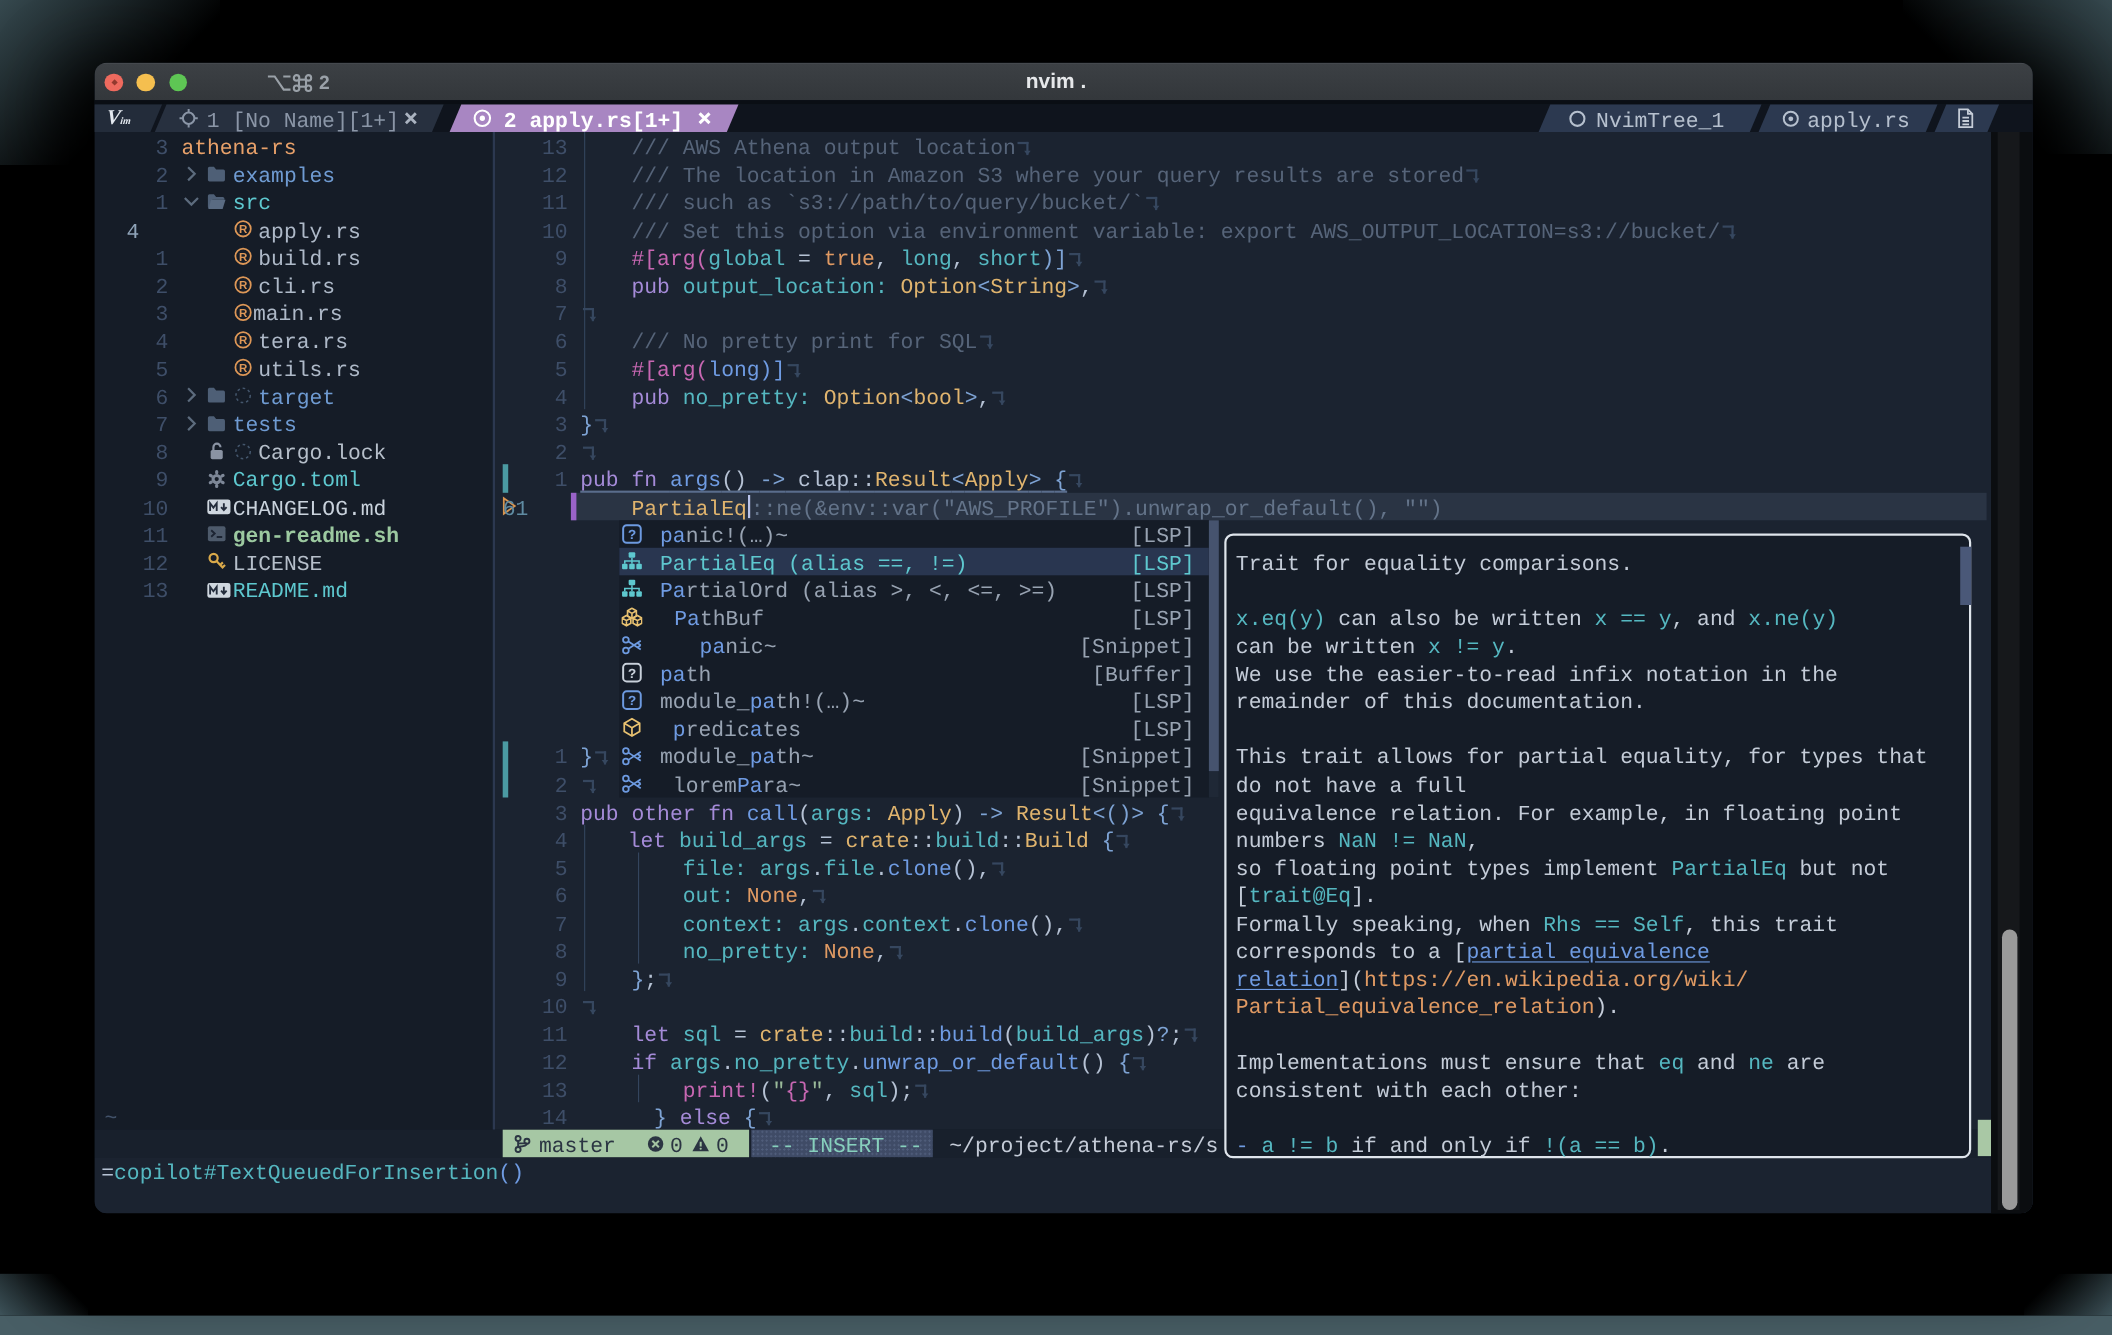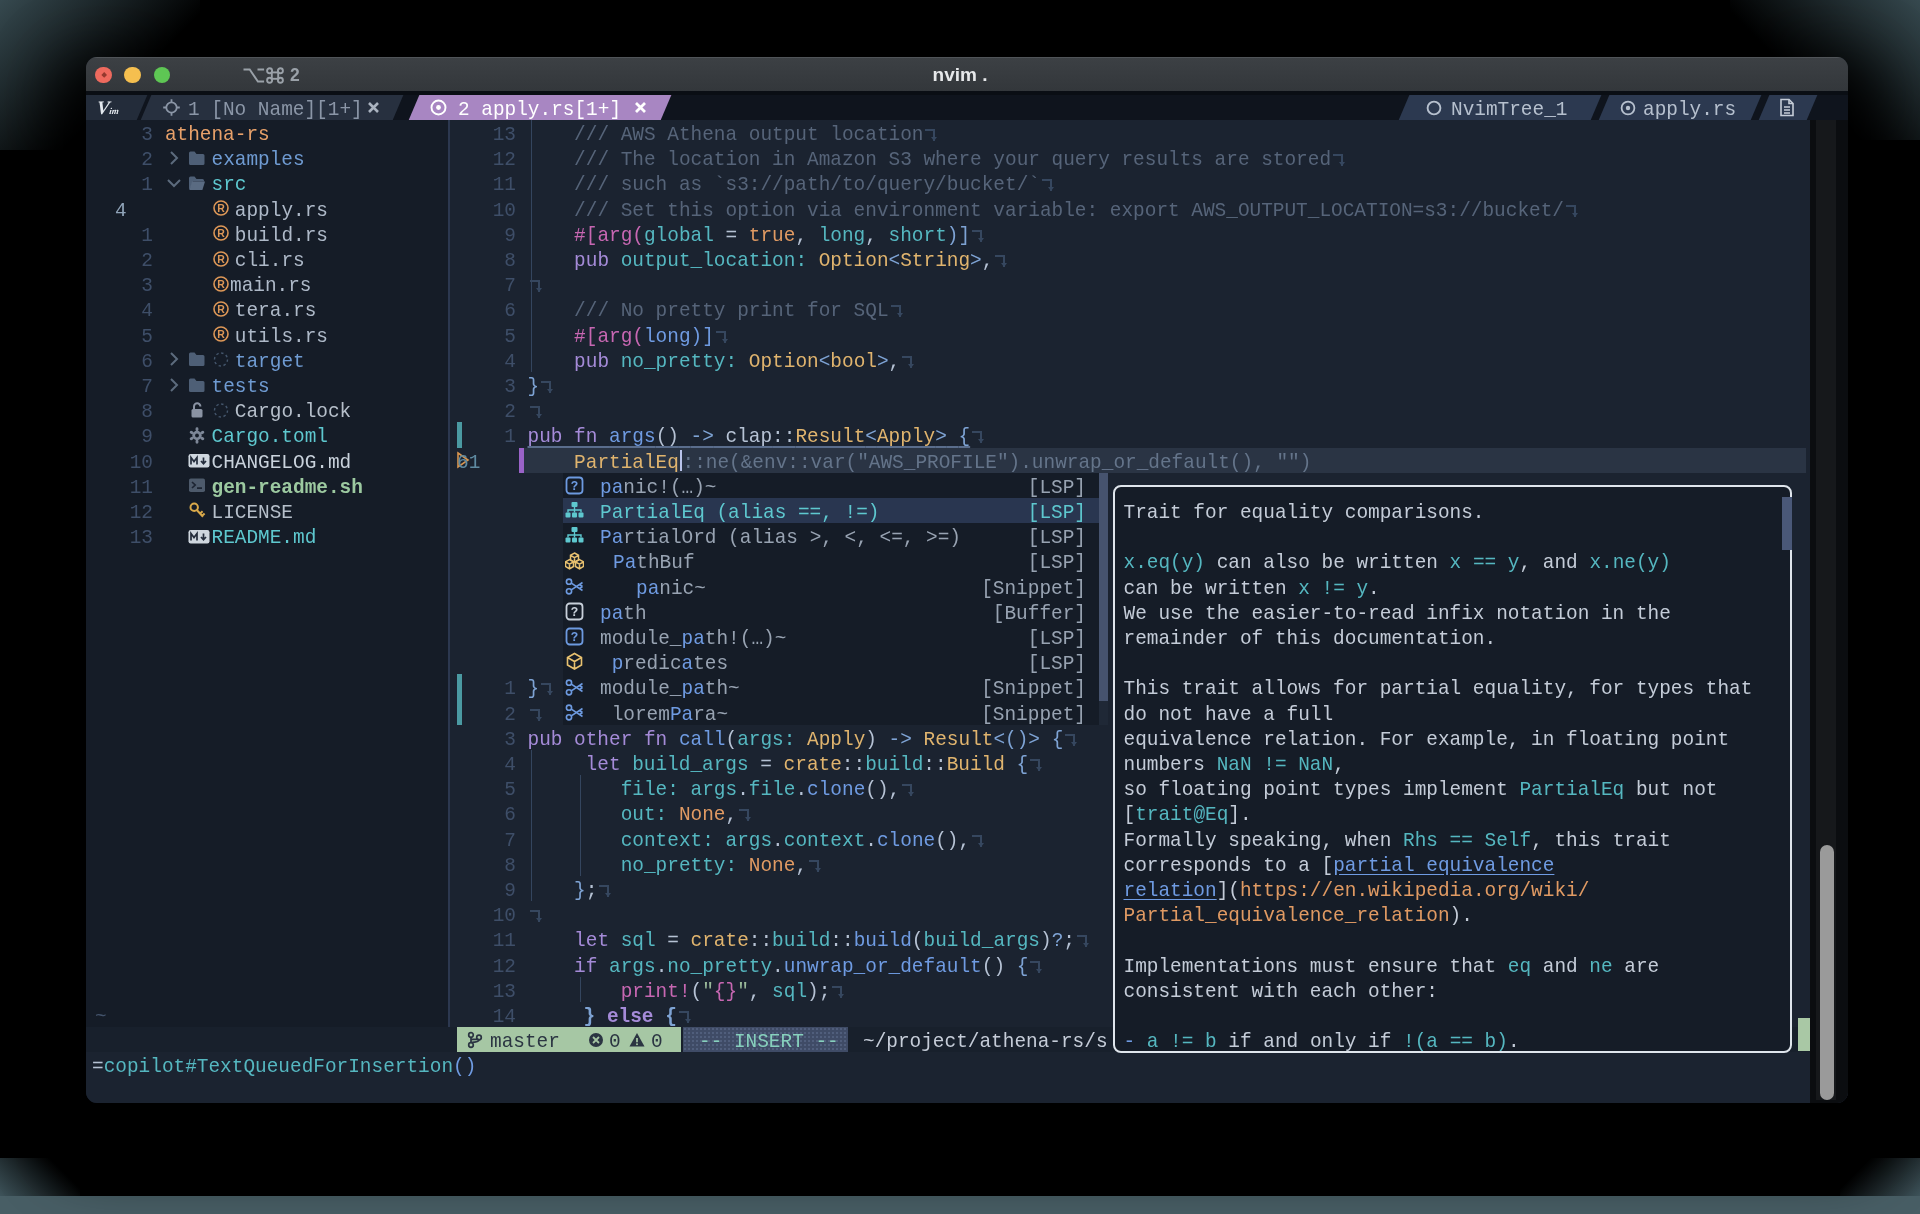--- a/index.html
+++ b/index.html
@@ -60,21 +60,21 @@
         <path d="M2 2 L11 11 M11 2 L2 11"></path>
       </g>
     </svg>
 <div class="abs" style="left:328.0px;top:37.8px;width:252.0px;height:25.2px;background:#a886c2;transform:skewX(-23deg);"></div>
 <svg class="abs" style="left:343.0px;top:41.0px" width="19" height="19" viewBox="0 0 19 19">
       <g stroke="#ffffff" stroke-width="1.9" fill="none">
         <circle cx="9.5" cy="9.5" r="7"></circle>
         <circle cx="9.5" cy="9.5" r="2.4" fill="#fff" stroke="none"></circle>
       </g>
     </svg>
-<div class="r" style="left:372.0px;top:37.8px;color:#ffffff;font-weight:normal">2 apply.rs[1+]</div>
+<div class="r" style="left:372.0px;top:37.8px;color:#ffffff;font-weight:bold">2 apply.rs[1+]</div>
 <svg class="abs" style="left:548.0px;top:44.0px" width="13" height="13" viewBox="0 0 13 13">
       <g stroke="#ffffff" stroke-width="2.8">
         <path d="M2 2 L11 11 M11 2 L2 11"></path>
       </g>
     </svg>
 <div class="abs" style="left:1318.0px;top:37.8px;width:192.0px;height:25.2px;background:#2c3950;transform:skewX(-23deg);"></div>
 <svg class="abs" style="left:1339.0px;top:41.5px" width="18" height="18" viewBox="0 0 18 18">
       <circle cx="9" cy="9" r="6.4" stroke="#b6c0ce" stroke-width="1.9" fill="none"></circle>
     </svg>
 <div class="r" style="left:1365.0px;top:37.8px;color:#b6c0ce">NvimTree_1</div>
@@ -255,41 +255,41 @@
 <div class="abs" style="left:593.8px;top:392.6px;width:2.6px;height:21.0px;background:#b9c3ea"></div>
 <div class="abs" style="left:371.0px;top:617.4px;width:4.5px;height:25.2px;background:#4b9aa2"></div>
 <div class="r" style="left:371.0px;top:617.4px;width:59.0px;text-align:right;color:#3e4e68">1</div>
 <div class="r" style="left:441.5px;top:617.4px;"><span class="s">}</span><span class="eol"></span></div>
 <div class="abs" style="left:371.0px;top:642.6px;width:4.5px;height:25.2px;background:#4b9aa2"></div>
 <div class="r" style="left:371.0px;top:642.6px;width:59.0px;text-align:right;color:#3e4e68">2</div>
 <div class="r" style="left:441.5px;top:642.6px;"><span class="eol"></span></div>
 <div class="r" style="left:371.0px;top:667.8px;width:59.0px;text-align:right;color:#3e4e68">3</div>
 <div class="r" style="left:441.5px;top:667.8px;"><span class="k">pub other fn </span><span class="bl">call</span><span class="w">(</span><span class="t">args</span><span class="t">:</span> <span class="y">Apply</span><span class="w">)</span> <span class="s">-&gt;</span> <span class="y">Result</span><span class="s">&lt;()&gt;</span> <span class="s">{</span><span class="eol"></span></div>
 <div class="r" style="left:371.0px;top:693.0px;width:59.0px;text-align:right;color:#3e4e68">4</div>
-<div class="r" style="left:453px;top:693.0px;">    <span class="k">let </span><span class="t">build_args</span><span class="w"> = </span><span class="y">crate</span><span class="w">::</span><span class="t">build</span><span class="w">::</span><span class="y">Build</span> <span class="s">{</span><span class="eol"></span></div>
+<div class="r" style="left:438px;top:693.0px;">    <span class="k">let </span><span class="t">build_args</span><span class="w"> = </span><span class="y">crate</span><span class="w">::</span><span class="t">build</span><span class="w">::</span><span class="y">Build</span> <span class="s">{</span><span class="eol"></span></div>
 <div class="r" style="left:371.0px;top:718.2px;width:59.0px;text-align:right;color:#3e4e68">5</div>
 <div class="r" style="left:441.5px;top:718.2px;">        <span class="t">file</span><span class="t">:</span> <span class="t">args</span><span class="w">.</span><span class="t">file</span><span class="w">.</span><span class="bl">clone</span><span class="w">(),</span><span class="eol"></span></div>
 <div class="r" style="left:371.0px;top:743.4px;width:59.0px;text-align:right;color:#3e4e68">6</div>
 <div class="r" style="left:441.5px;top:743.4px;">        <span class="t">out</span><span class="t">:</span> <span class="o">None</span><span class="w">,</span><span class="eol"></span></div>
 <div class="r" style="left:371.0px;top:768.6px;width:59.0px;text-align:right;color:#3e4e68">7</div>
 <div class="r" style="left:441.5px;top:768.6px;">        <span class="t">context</span><span class="t">:</span> <span class="t">args</span><span class="w">.</span><span class="t">context</span><span class="w">.</span><span class="bl">clone</span><span class="w">(),</span><span class="eol"></span></div>
 <div class="r" style="left:371.0px;top:793.8px;width:59.0px;text-align:right;color:#3e4e68">8</div>
 <div class="r" style="left:441.5px;top:793.8px;">        <span class="t">no_pretty</span><span class="t">:</span> <span class="o">None</span><span class="w">,</span><span class="eol"></span></div>
 <div class="r" style="left:371.0px;top:819.0px;width:59.0px;text-align:right;color:#3e4e68">9</div>
 <div class="r" style="left:441.5px;top:819.0px;">    <span class="s">}</span><span class="w">;</span><span class="eol"></span></div>
 <div class="r" style="left:371.0px;top:844.2px;width:59.0px;text-align:right;color:#3e4e68">10</div>
 <div class="r" style="left:441.5px;top:844.2px;"><span class="eol"></span></div>
 <div class="r" style="left:371.0px;top:869.4px;width:59.0px;text-align:right;color:#3e4e68">11</div>
 <div class="r" style="left:441.5px;top:869.4px;">    <span class="k">let </span><span class="t">sql</span><span class="w"> = </span><span class="y">crate</span><span class="w">::</span><span class="t">build</span><span class="w">::</span><span class="bl">build</span><span class="w">(</span><span class="t">build_args</span><span class="w">)</span><span class="s">?</span><span class="w">;</span><span class="eol"></span></div>
 <div class="r" style="left:371.0px;top:894.6px;width:59.0px;text-align:right;color:#3e4e68">12</div>
 <div class="r" style="left:441.5px;top:894.6px;">    <span class="k">if </span><span class="t">args</span><span class="w">.</span><span class="t">no_pretty</span><span class="w">.</span><span class="bl">unwrap_or_default</span><span class="w">()</span> <span class="s">{</span><span class="eol"></span></div>
 <div class="r" style="left:371.0px;top:919.8px;width:59.0px;text-align:right;color:#3e4e68">13</div>
 <div class="r" style="left:441.5px;top:919.8px;">        <span class="p">print!</span><span class="w">(</span><span class="sg">"</span><span class="p">{}</span><span class="sg">"</span><span class="w">, </span><span class="t">sql</span><span class="w">);</span><span class="eol"></span></div>
 <div class="r" style="left:371.0px;top:945.0px;width:59.0px;text-align:right;color:#3e4e68">14</div>
-<div class="r" style="left:451px;top:945.0px;font-weight:bold;">    <span class="s">}</span><span class="k"> else </span><span class="s">{</span><span class="eol"></span></div>
+<div class="r" style="left:462px;top:945.0px;">    <span class="s">}</span><span class="k"> else </span><span class="s">{</span><span class="eol"></span></div>
 <div class="abs" style="left:477.0px;top:415.8px;width:545.0px;height:252.0px;background:#151c27"></div>
 <div class="abs" style="left:477.0px;top:441.0px;width:536.0px;height:25.2px;background:#293650"></div>
 <div class="abs" style="left:1012.5px;top:415.8px;width:9.5px;height:252.0px;background:#1f2836"></div>
 <div class="abs" style="left:1012.5px;top:415.8px;width:9.5px;height:228.0px;background:#46536e"></div>
 <svg class="abs" style="left:479.0px;top:419.0px" width="19" height="19" viewBox="0 0 19 19">
       <g stroke="#6d9ae0" stroke-width="1.8" fill="none">
         <rect x="1.5" y="1.5" width="16" height="16" rx="3.2"></rect>
       </g>
       <text x="9.6" y="14" font-family="Liberation Mono" font-size="12.5" font-weight="bold" fill="#6d9ae0" text-anchor="middle">?</text>
     </svg>

